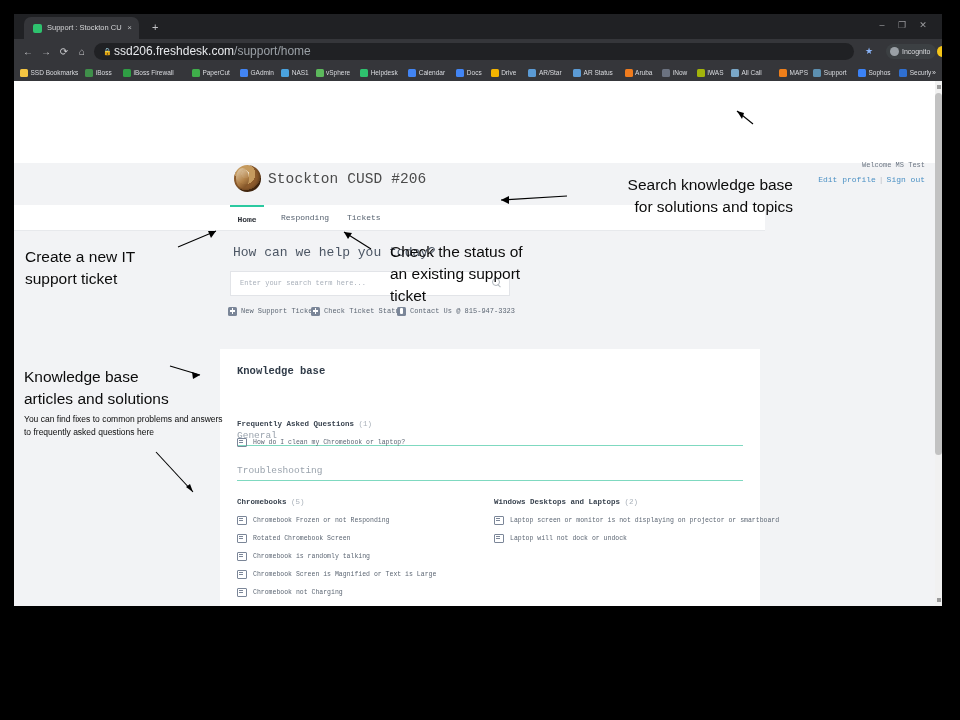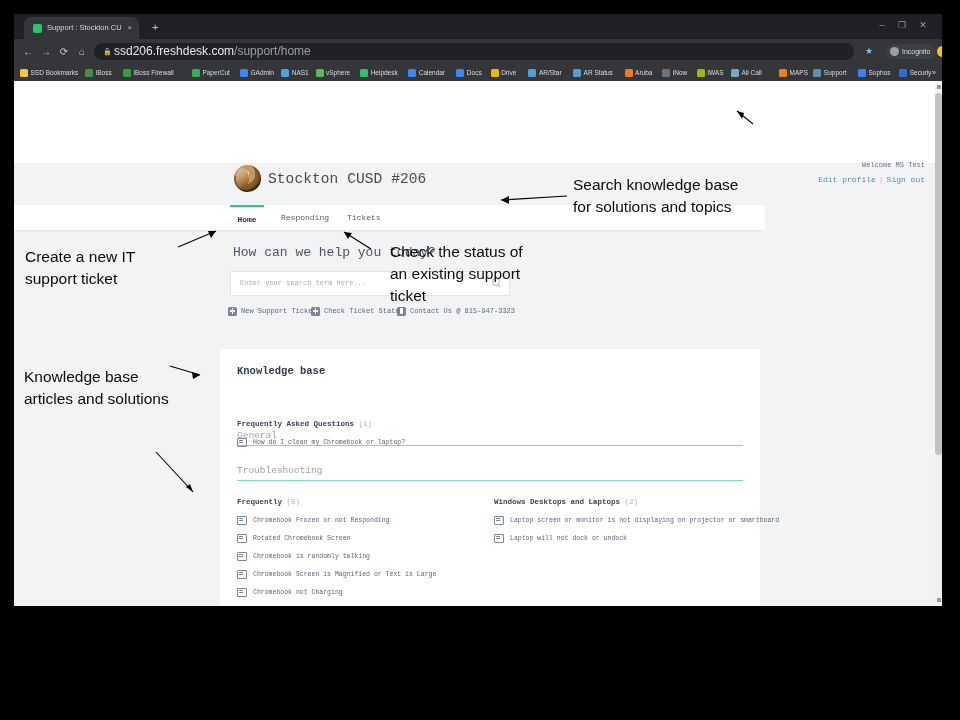--- a/index.html
+++ b/index.html
@@ -292,21 +292,21 @@
             <span>How do I clean my Chromebook or laptop?</span>
           </div>
         </div>
 
         <div class="sect" style="top:115px;">
           <div class="sect-name">Troubleshooting</div>
         </div>
 
         <div class="cat" style="left:17px;top:148px;width:240px;">
           <div class="cat-title">
-            <span>Frequently</span>
+            <span>Chromebooks</span>
             <em>(5)</em>
           </div>
           <div class="art">
               <span class="doc"></span>
               <span>Chromebook Frozen or not Responding</span>
             </div>
           <div class="art">
               <span class="doc"></span>
               <span>Rotated Chromebook Screen</span>
             </div>
@@ -363,34 +363,37 @@
       <polygon points="737,111 744,113 742,119"></polygon>
       <polygon points="501,200 509,196 509,204"></polygon>
       <polygon points="216,231 208,231 211,238"></polygon>
       <polygon points="344,232 352,233 348,239"></polygon>
       <polygon points="200,375 192,372 193,379"></polygon>
       <polygon points="193,492 186,487 190,484"></polygon>
     </g>
   </svg>
 
 
-  <div class="ann" style="left:573px;top:174px;width:220px;">
+  <div class="ann" style="left:573px;top:174px;width:220px;text-align:right;">
     <div class="big" style="white-space:pre-line;">Search knowledge base
 for solutions and topics</div>
   </div>
 
   <div class="ann" style="left:390px;top:241px;width:175px;">
     <div class="big" style="white-space:pre-line;">Check the status of
 an existing support
 ticket</div>
   </div>
 
   <div class="ann" style="left:25px;top:246px;width:180px;">
     <div class="big" style="white-space:pre-line;">Create a new IT
 support ticket</div>
   </div>
 
   <div class="ann" style="left:24px;top:366px;width:200px;">
     <div class="big" style="white-space:pre-line;">Knowledge base
 articles and solutions</div>
+    <div class="small" style="margin-top:3px;">You can find fixes to common problems
+and answers to frequently asked
+questions here</div>
   </div>
 
 </div>
 
 </body></html>

